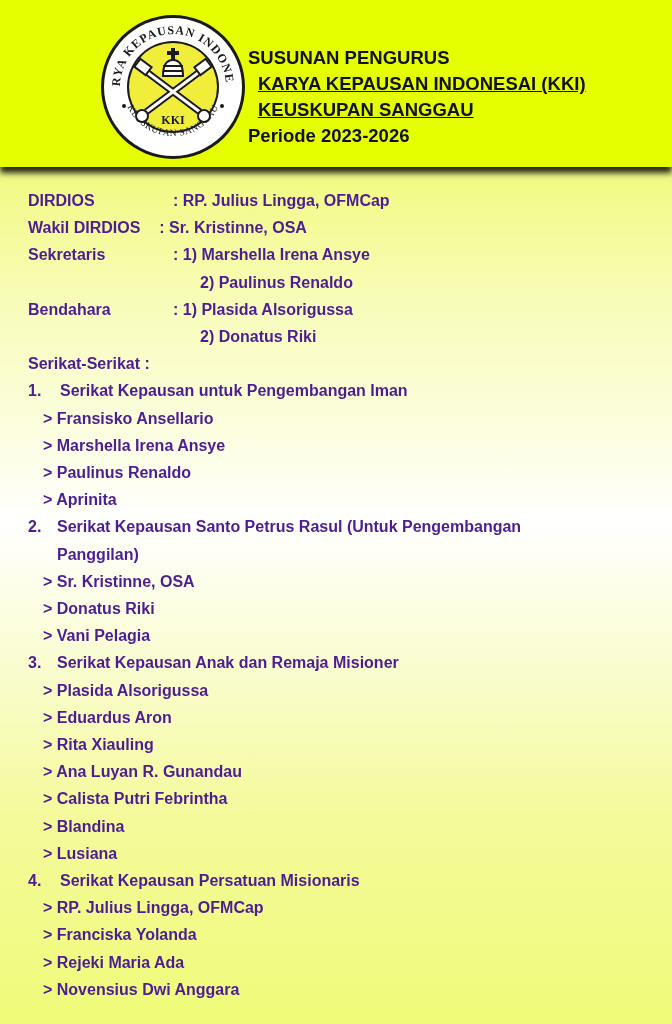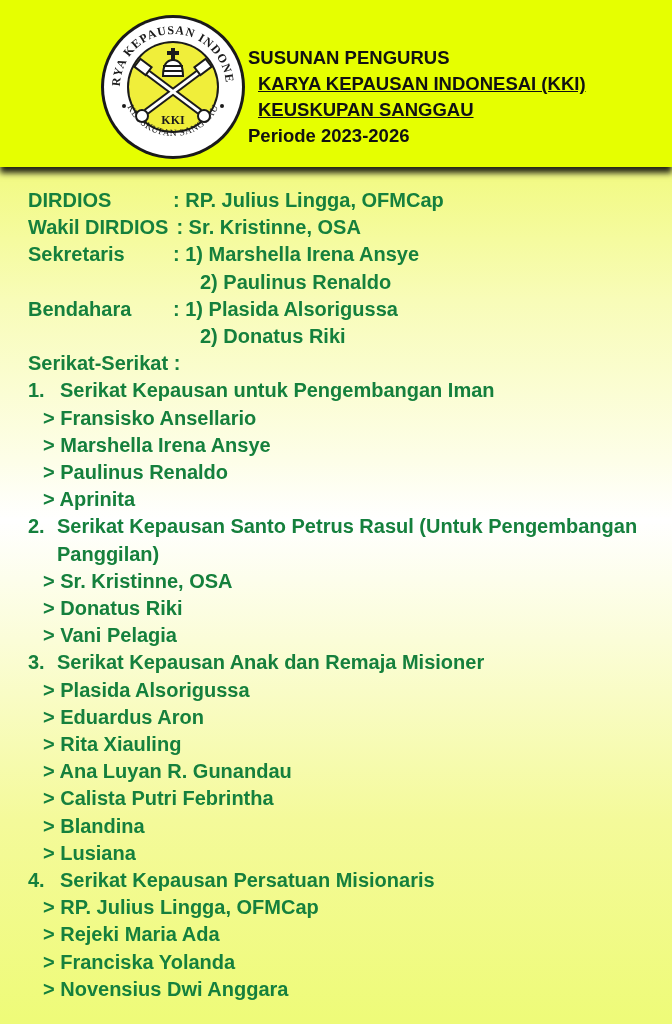--- a/index.html
+++ b/index.html
@@ -22,25 +22,25 @@
     position: absolute; left: 100px; top: 14px; width: 146px; height: 146px;
   }
   .header-text {
     position: absolute; left: 248px; top: 45px; font-weight: bold;
     font-size: 18.5px; line-height: 26px; color: #111;
   }
   .header-text div { white-space: nowrap; }
   .header-text .ind { padding-left: 10px; text-decoration: underline; }
   .content {
     position: absolute; left: 28px; top: 187px; width: 630px;
-    font-size: 20px; font-weight: bold; line-height: 27.2px; color: #15803d;
+    font-size: 16px; font-weight: bold; line-height: 27.2px; color: #4c1d95;
   }
   .row { display: flex; white-space: nowrap; }
   .row .lbl { width: 145px; }
-  .row .lbl.wide { width: auto; margin-right: 8px; }
+  .row .lbl.wide { width: auto; margin-right: 19px; }
   .indent-val { padding-left: 172px; white-space: nowrap; }
   .group-title { white-space: nowrap; }
   .num { display: inline-block; width: 32px; }
   .num.n2 { width: 29px; }
   .cont { padding-left: 29px; white-space: nowrap; }
   .member { padding-left: 15px; white-space: nowrap; }
 </style>
 </head>
 <body>
 
@@ -136,16 +136,16 @@
   <div class="member">&gt; Rita Xiauling</div>
   <div class="member">&gt; Ana Luyan R. Gunandau</div>
   <div class="member">&gt; Calista Putri Febrintha</div>
   <div class="member">&gt; Blandina</div>
   <div class="member">&gt; Lusiana</div>
 
   <div class="group-title">
     <span class="num">4.</span><span>Serikat Kepausan Persatuan Misionaris</span>
   </div>
   <div class="member">&gt; RP. Julius Lingga, OFMCap</div>
+  <div class="member">&gt; Franciska Yolanda</div>
   <div class="member">&gt; Rejeki Maria Ada</div>
-  <div class="member">&gt; Franciska Yolanda</div>
   <div class="member">&gt; Novensius Dwi Anggara</div>
 </div>
 
 </body></html>

